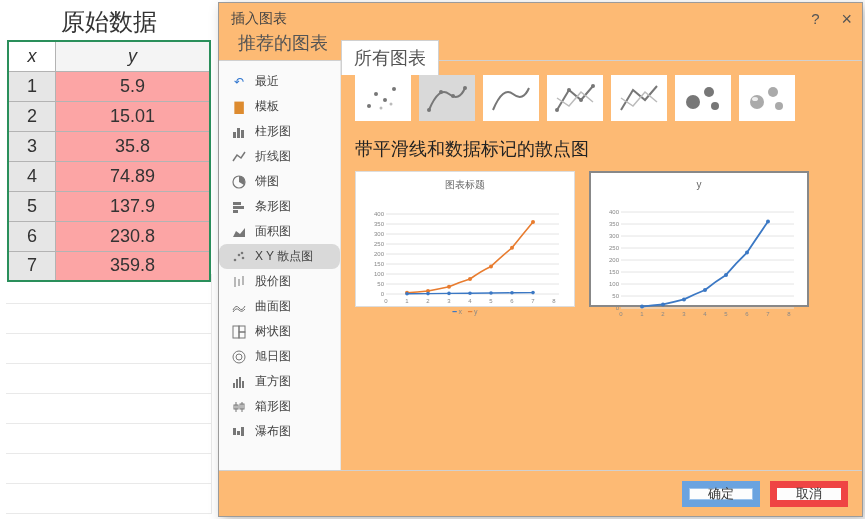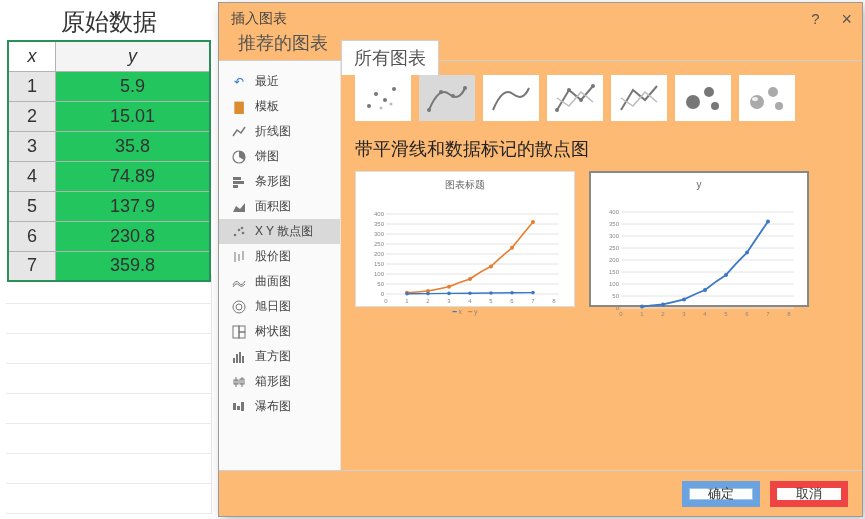--- a/index.html
+++ b/index.html
@@ -4,38 +4,38 @@
 <style>
   * { box-sizing: border-box; margin: 0; padding: 0; }
   body { font-family: "Microsoft YaHei", Arial, sans-serif; font-size: 13px; background: #fff; color: #333; }
   .stage { position: relative; width: 865px; height: 519px; overflow: hidden; }
   .left-panel { position: absolute; left: 6px; top: 2px; width: 206px; }
   .left-title { text-align: center; font-size: 24px; padding: 4px 0 2px; }
   table.xl { border-collapse: collapse; width: 204px; border: 2px solid #2a8f5b; margin-left: 1px; }
   table.xl th, table.xl td { border: 1px solid #b3b3b3; height: 30px; text-align: center; font-size: 18px; padding: 0 2px; }
   table.xl th { background: #f4f4f4; font-weight: normal; font-style: italic; }
   table.xl th:first-child { background: #fff; }
-  table.xl tbody tr td { background: #22c55e; }
+  table.xl tbody tr td { background: #fca5a5; }
   table.xl tbody tr td:first-child { background: #e6e6e6; }
   .leftgrid { position: absolute; left: 6px; top: 274px; width: 206px; }
   .leftgrid div { height: 30px; border-bottom: 1px solid #e9e9e9; border-right: 1px solid #e9e9e9; }
 
   .dialog { position: absolute; left: 218px; top: 2px; width: 645px; height: 515px; background: #fdba74; border: 1px solid #9b9b9b; box-shadow: 4px 4px 12px rgba(0,0,0,0.25); display: flex; flex-direction: column; }
   .titlebar { height: 32px; display: flex; align-items: center; justify-content: space-between; padding: 0 10px 0 12px; }
   .titlebar .t-left { font-size: 14px; color: #444; }
   .titlebar .t-right { display: flex; gap: 22px; font-size: 15px; color: #555; }
   .titlebar .t-right span { cursor: default; }
   .titlebar .close { font-size: 18px; line-height: 1; }
   .tabs { height: 26px; display: flex; align-items: flex-end; border-bottom: 1px solid #d0d0d0; padding-left: 6px; }
   .tab { padding: 5px 12px 5px; font-size: 18px; color: #555; border: 1px solid transparent; border-bottom: none; }
   .tab.active { border-color: #d0d0d0; background: #fff; position: relative; top: 15px; }
   .body-wrap { flex: 1; display: flex; min-height: 0; }
   .side { width: 122px; background: #fafafa; border-right: 1px solid #e6e6e6; padding: 8px 0; overflow: hidden; }
   .side-item { display: flex; align-items: center; gap: 8px; padding: 4px 8px 4px 12px; font-size: 12px; color: #444; }
-  .side-item.sel { background: #d9d9d9; }
+  .side-item.sel { background: #d9d9d9; border-radius: 8px; }
   .side-icon { width: 16px; height: 16px; display: inline-flex; align-items: center; justify-content: center; color: #666; }
   .side-icon.blue { color: #2e75cf; }
   .side-icon.orange { color: #dd8b2f; }
   .content { flex: 1; padding: 14px 14px 10px; display: flex; flex-direction: column; }
   .subtypes { display: flex; gap: 8px; padding: 0 0 16px; }
   .subtype { width: 56px; height: 46px; display: flex; align-items: center; justify-content: center; background: #fff; }
   .subtype.sel { background: #d9d9d9; }
   .subtype svg { width: 44px; height: 36px; }
   .subtitle { font-size: 18px; color: #222; padding: 0 0 10px; }
   .previews { display: flex; gap: 14px; }
@@ -121,20 +121,30 @@
             <span class="side-icon blue">↶</span>
             <span>最近</span>
           </div>
       <div class="side-item">
             <span class="side-icon orange">▇</span>
             <span>模板</span>
           </div>
       <div class="side-item">
             <span class="side-icon">
               <svg width="14" height="14">
+                <rect x="1" y="7" width="3" height="6" fill="#777"></rect>
+                <rect x="5" y="3" width="3" height="10" fill="#777"></rect>
+                <rect x="9" y="5" width="3" height="8" fill="#777"></rect>
+              </svg>
+            </span>
+            <span>柱形图</span>
+          </div>
+      <div class="side-item">
+            <span class="side-icon">
+              <svg width="14" height="14">
                 <polyline points="1,11 5,5 9,8 13,2" fill="none" stroke="#777" stroke-width="1.5"></polyline>
               </svg>
             </span>
             <span>折线图</span>
           </div>
       <div class="side-item">
             <span class="side-icon">
               <svg width="14" height="14">
                 <circle cx="7" cy="7" r="6" fill="none" stroke="#777" stroke-width="1.2"></circle>
                 <path d="M7 7 L7 1 A6 6 0 0 1 12 10 Z" fill="#777"></path>
@@ -186,35 +196,35 @@
               <svg width="14" height="14">
                 <path d="M1 10 Q4 4 7 8 T13 6" fill="none" stroke="#777"></path>
                 <path d="M1 12 Q4 7 7 10 T13 9" fill="none" stroke="#777"></path>
               </svg>
             </span>
             <span>曲面图</span>
           </div>
       <div class="side-item">
             <span class="side-icon">
               <svg width="14" height="14">
-                <circle cx="7" cy="7" r="3" fill="none" stroke="#777"></circle>
-                <circle cx="7" cy="7" r="6" fill="none" stroke="#777"></circle>
-              </svg>
-            </span>
-            <span>旭日图</span>
-          </div>
-      <div class="side-item">
-            <span class="side-icon">
-              <svg width="14" height="14">
                 <rect x="1" y="1" width="6" height="12" fill="none" stroke="#777"></rect>
                 <rect x="7" y="1" width="6" height="6" fill="none" stroke="#777"></rect>
                 <rect x="7" y="7" width="6" height="6" fill="none" stroke="#777"></rect>
               </svg>
             </span>
             <span>树状图</span>
+          </div>
+      <div class="side-item">
+            <span class="side-icon">
+              <svg width="14" height="14">
+                <circle cx="7" cy="7" r="3" fill="none" stroke="#777"></circle>
+                <circle cx="7" cy="7" r="6" fill="none" stroke="#777"></circle>
+              </svg>
+            </span>
+            <span>旭日图</span>
           </div>
       <div class="side-item">
             <span class="side-icon">
               <svg width="14" height="14">
                 <rect x="1" y="8" width="2" height="5" fill="#777"></rect>
                 <rect x="4" y="4" width="2" height="9" fill="#777"></rect>
                 <rect x="7" y="2" width="2" height="11" fill="#777"></rect>
                 <rect x="10" y="6" width="2" height="7" fill="#777"></rect>
               </svg>
             </span>

